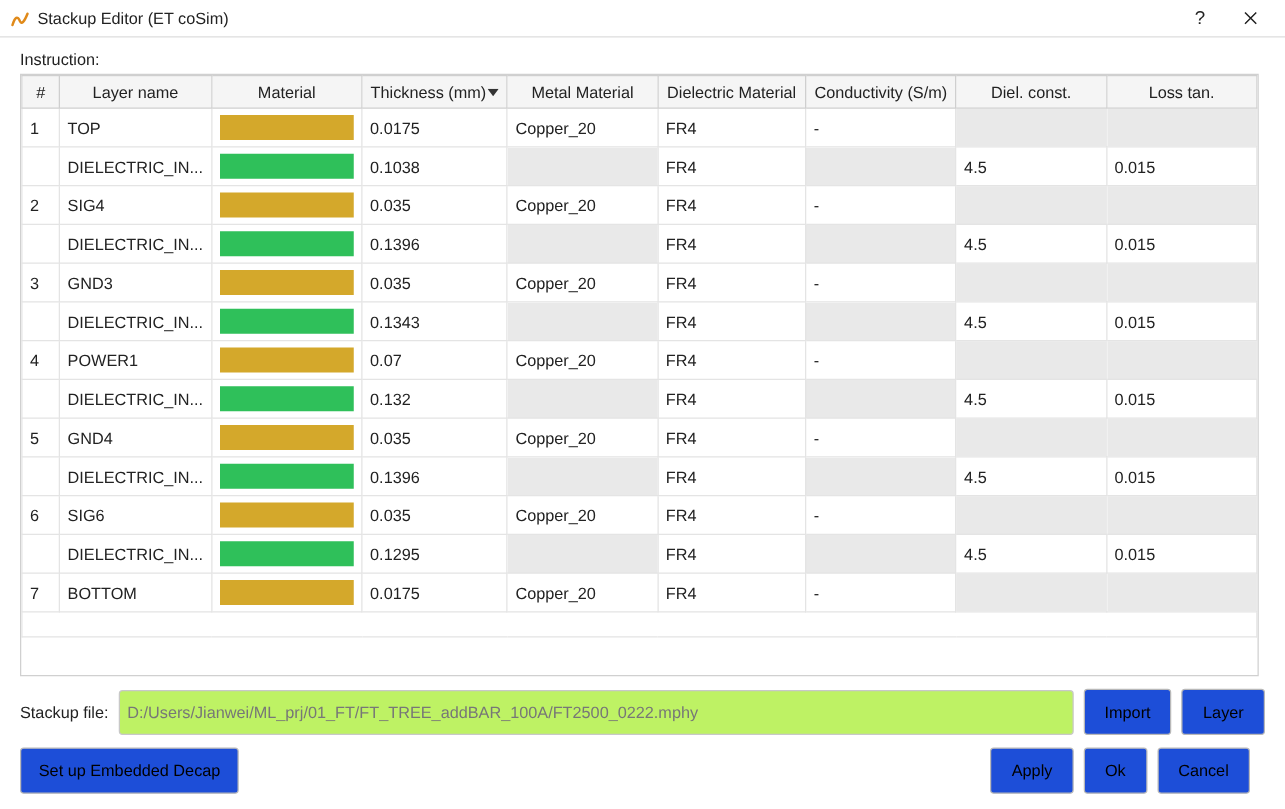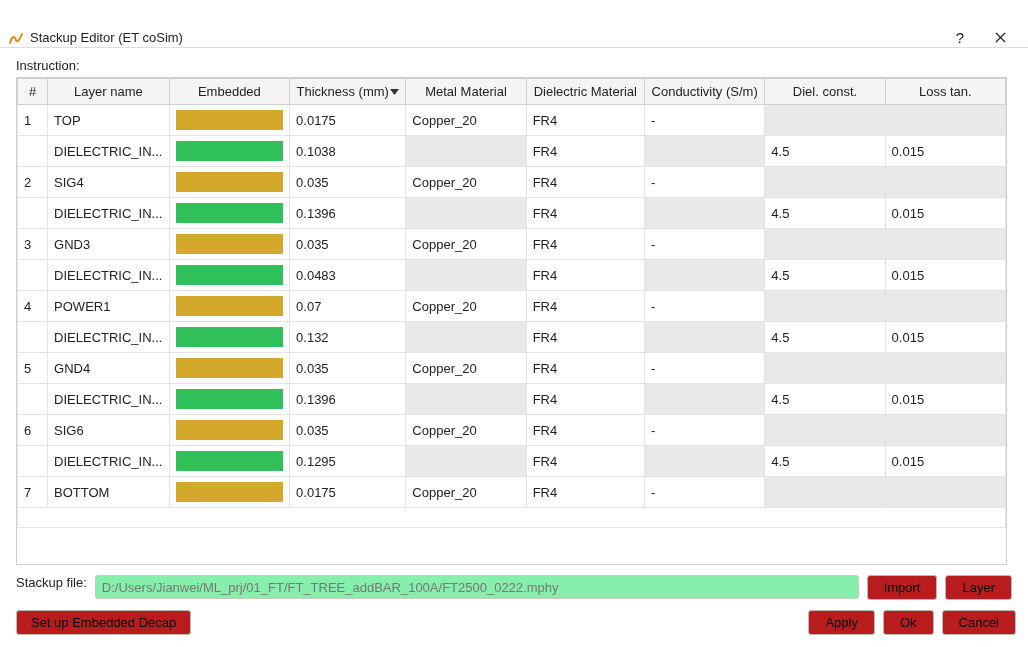--- a/index.html
+++ b/index.html
@@ -11,25 +11,24 @@
     width: 1028px;
     height: 647px;
     overflow: hidden;
     display: flex;
     flex-direction: column;
   }
   
   .titlebar {
     display: flex;
     align-items: center;
-    height: 20px;
+    height: 30px;
     padding: 0 8px;
     border-bottom: 1px solid #ddd;
     font-size: 13px;
-    margin-top: 28px;
   }
   .titlebar .app-icon {
     width: 16px; height: 16px;
     margin-right: 6px;
     display: inline-flex; align-items: center; justify-content: center;
   }
   .titlebar .title { flex: 1; }
   .titlebar .win-btn {
     width: 40px; height: 30px;
     display: flex; align-items: center; justify-content: center;
@@ -88,51 +87,51 @@
   .swatch {
     width: 100%; height: 20px;
   }
   .swatch-gold { background: #d4a82b; }
   .swatch-green { background: #2fc05a; }
   td.shaded { background: #e9e9e9; }
   .sort-icon svg { display: block; }
 
   
   .file-row {
-    display: flex; 
+    display: flex; align-items: center;
     gap: 8px;
     padding: 10px 16px 6px 16px;
   }
   .file-row label { font-size: 13px; white-space: nowrap; }
   .file-row input[type=text] {
     flex: 1;
-    height: 24px;
+    height: 36px;
     padding: 2px 6px;
     border: 1px solid #c8c8c8;
-    background: #86efac;
+    background: #bef264;
     color: #777;
     border-radius: 3px;
     font-size: 13px;
   }
   .btn {
-    height: 25px;
+    height: 37px;
     padding: 0 16px;
     border: 1px solid #b8b8b8;
-    background: #b91c1c;
+    background: #1d4ed8;
     border-radius: 3px;
     font-size: 13px;
     cursor: pointer;
   }
   .btn-wide { padding: 0 14px; }
 
   
   .bottom-row {
     display: flex; align-items: center;
     gap: 8px;
-    padding: 4px 12px 12px 16px;
+    padding: 4px 28px 12px 16px;
   }
   .bottom-row .spacer { flex: 1; }
 
   
   col.c-num { width: 30px; }
   col.c-name { width: 120px; }
   col.c-stack { width: 120px; }
   col.c-thick { width: 116px; }
   col.c-metal { width: 120px; }
   col.c-diel { width: 118px; }
@@ -171,21 +170,21 @@
         <col class="c-metal">
           <col class="c-diel">
           <col class="c-cond">
           <col class="c-dc">
           <col class="c-lt">
       </colgroup>
       <thead>
         <tr>
           <th><span>#</span></th>
           <th><span>Layer name</span></th>
-          <th><span>Embedded</span></th>
+          <th><span>Material</span></th>
           <th>
             <span class="th-inner">
               <span>Thickness (mm)</span>
               <span class="sort-icon">
                 <svg width="9" height="6" viewBox="0 0 9 6">
                     <path d="M0 0 L9 0 L4.5 6 Z" fill="#333"></path>
                   </svg>
               </span>
             </span>
           </th>
@@ -261,21 +260,21 @@
             <td>-</td>
             <td class="shaded"></td>
             <td class="shaded"></td>
           </tr>
           <tr>
             <td class="num-col"></td>
             <td>DIELECTRIC_IN...</td>
             <td>
               <div class="swatch swatch-green"></div>
             </td>
-            <td>0.0483</td>
+            <td>0.1343</td>
             <td class="shaded"></td>
             <td>FR4</td>
             <td class="shaded"></td>
             <td>4.5</td>
             <td>0.015</td>
           </tr>
           <tr>
             <td class="num-col">4</td>
             <td>POWER1</td>
             <td>

